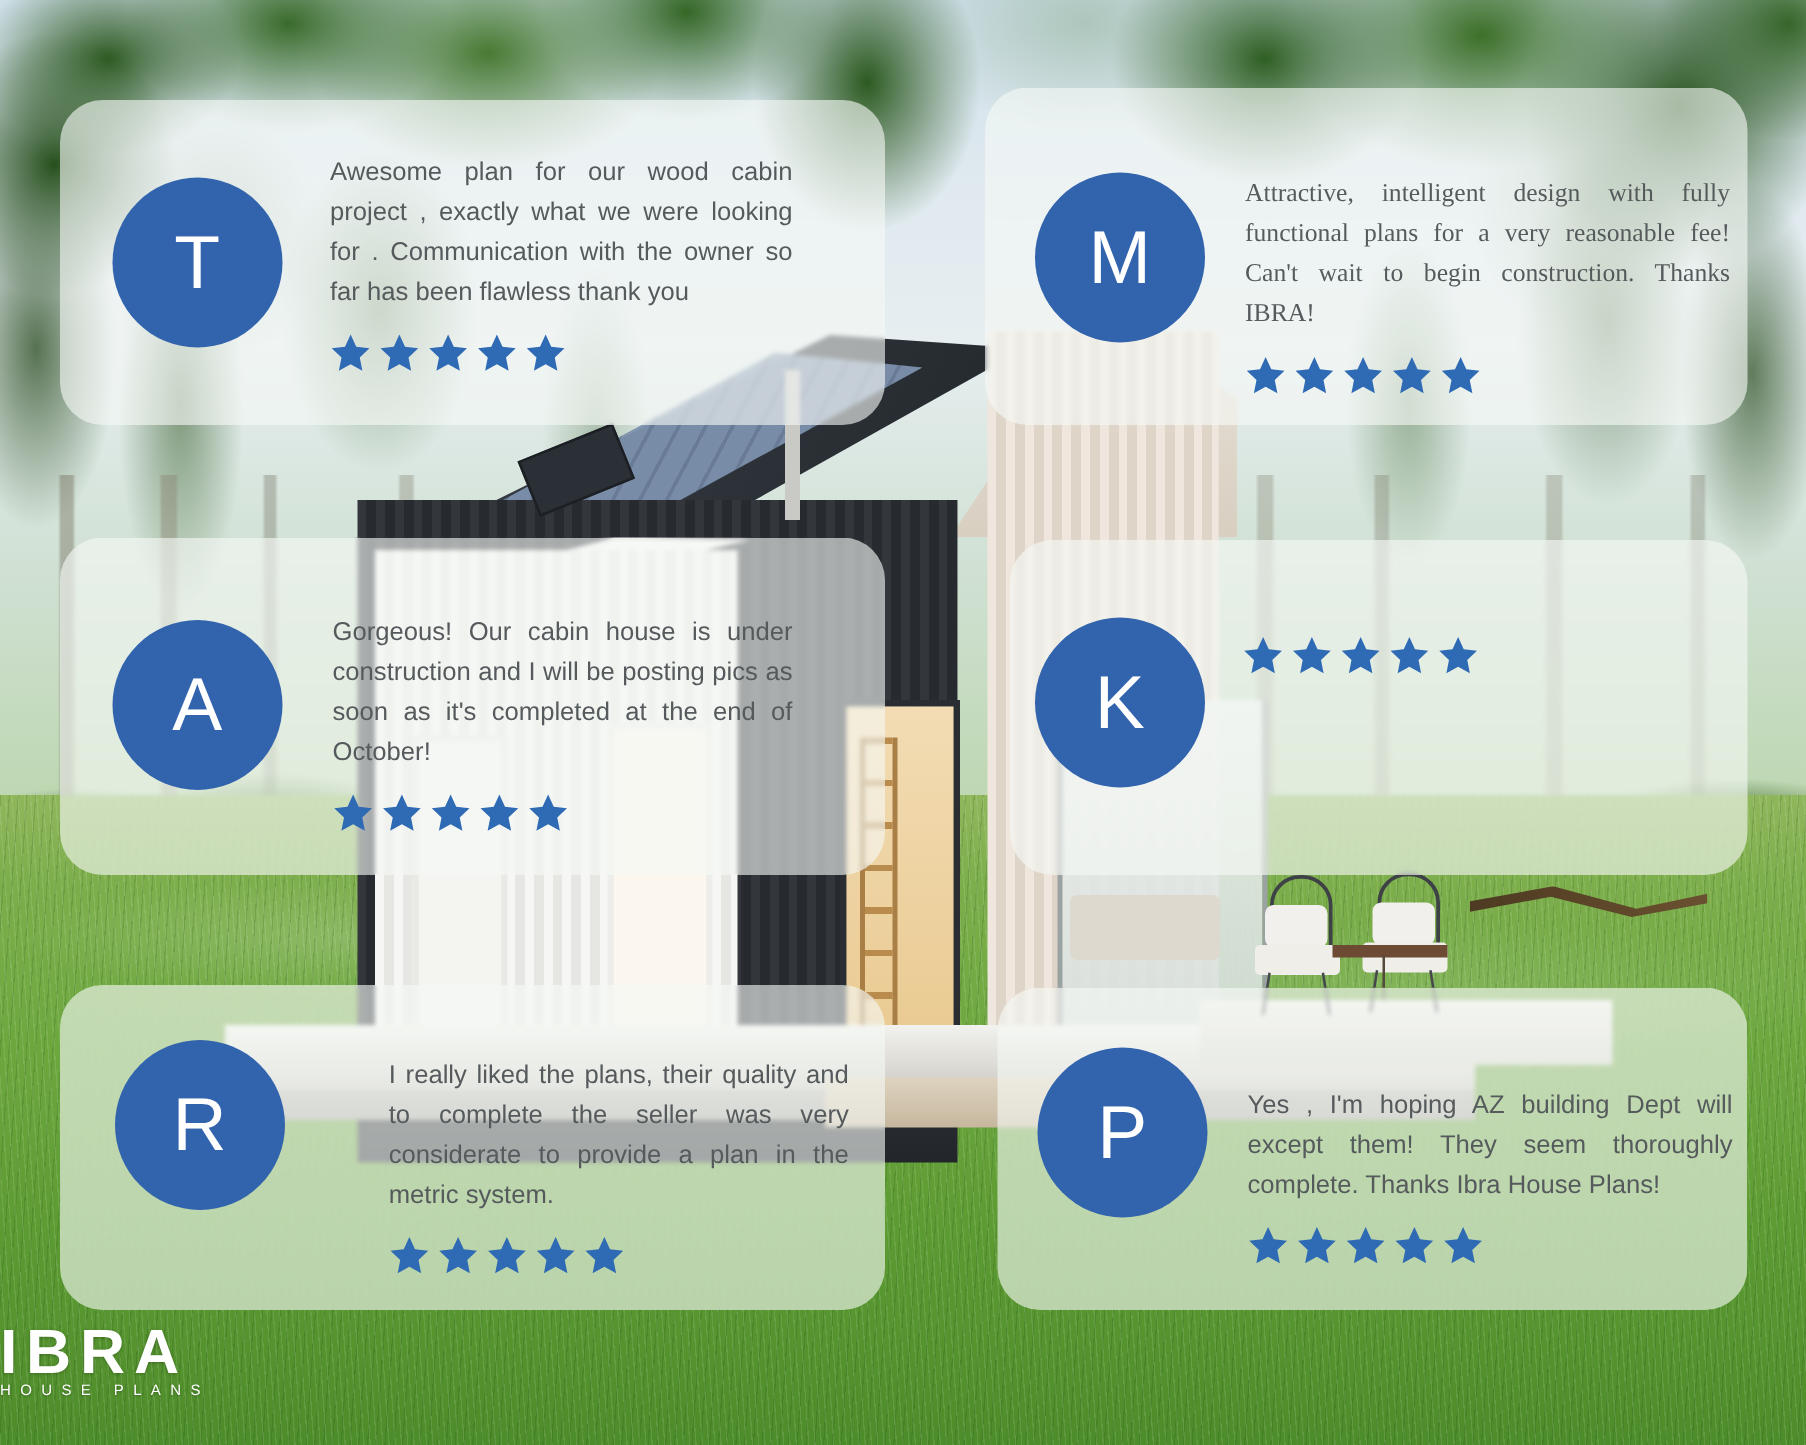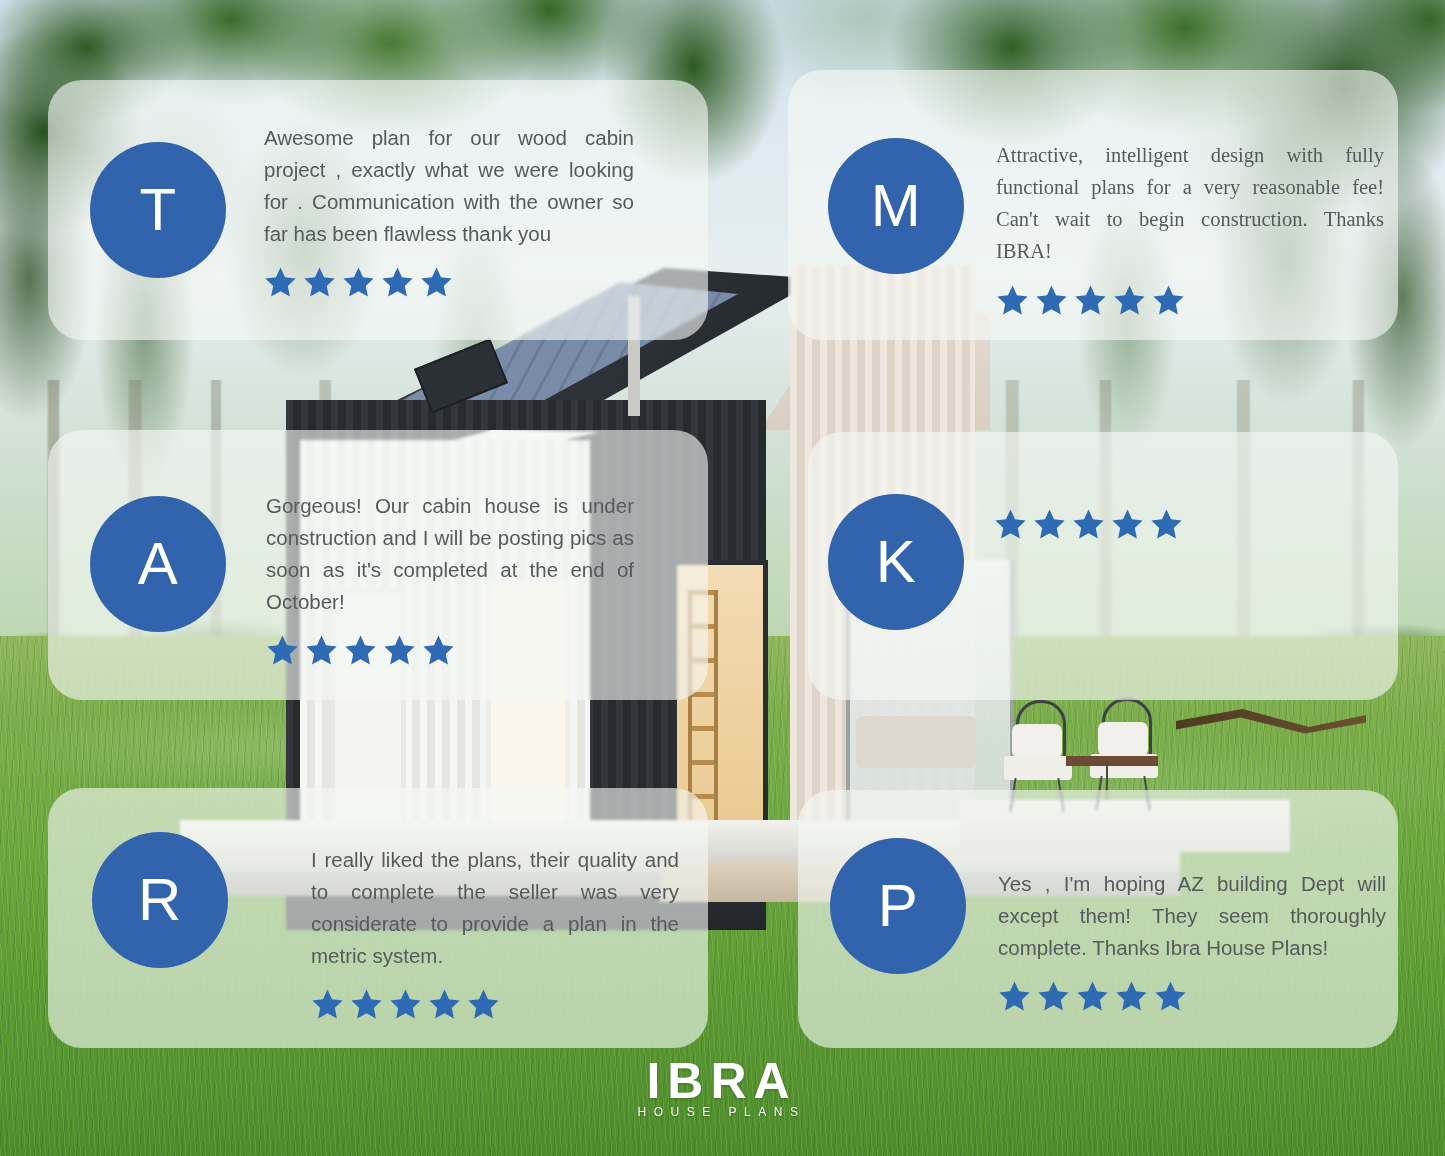--- a/index.html
+++ b/index.html
@@ -272,21 +272,20 @@
   #card-a .body { left: 218px; top: 60px;  width: 368px; }
   #card-k .body { left: 186px; top: 60px;  width: 390px; }
   #card-r .body { left: 218px; top: 56px;  width: 368px; margin-left: 45px; }
   #card-p .body { left: 200px; top: 78px;  width: 388px; }
 
   
   #brand {
     position: absolute;
     left: 0; right: 2px;
     top: 1056px;
-    text-align: center;
     color: #ffffff;
   }
   #brand .mark {
     font-size: 50px;
     font-weight: 700;
     letter-spacing: 7px;
     line-height: 1;
     text-shadow: 0 1px 3px rgba(0,0,0,.25);
   }
   #brand .sub {

